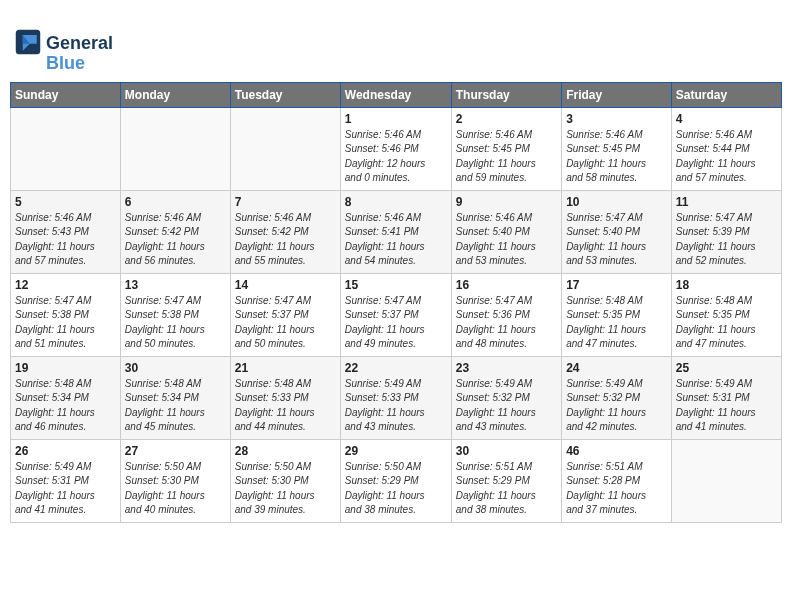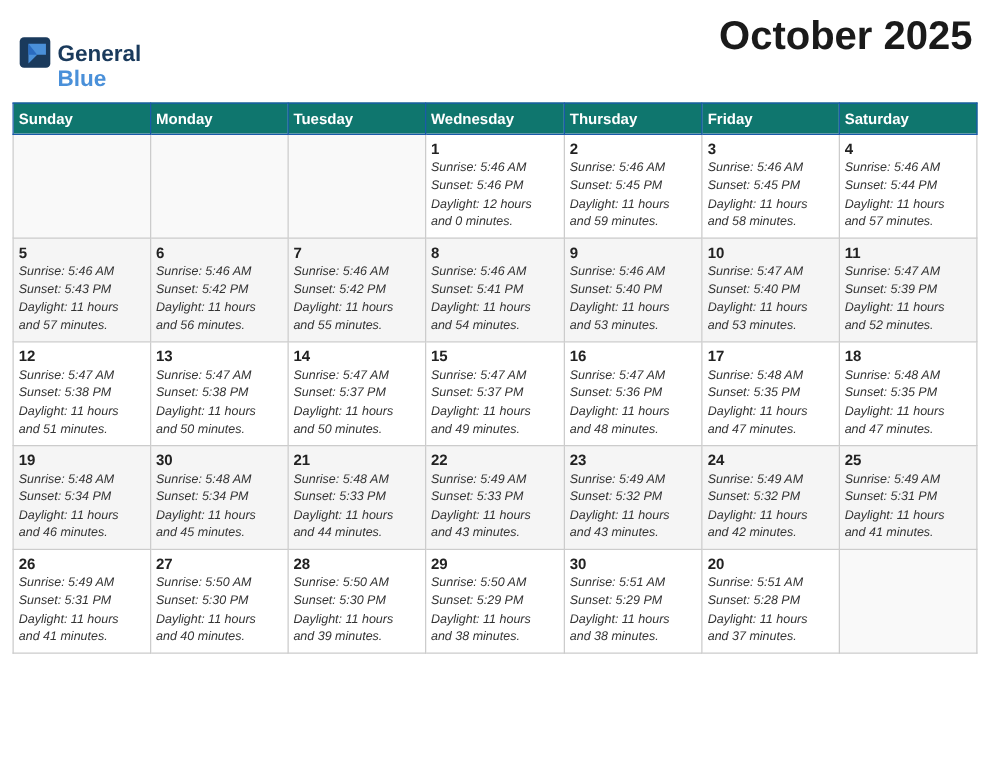--- a/index.html
+++ b/index.html
@@ -47,21 +47,21 @@
     .location {
       font-size: 13px;
       color: #333;
     }
     .calendar {
       width: 100%;
       border-collapse: collapse;
       border: 1px solid #ccc;
     }
     .calendar th {
-      background: #0f766e;
+      background: #737373;
       color: #fff;
       font-size: 12px;
       font-weight: bold;
       padding: 5px 4px;
       text-align: left;
       border: 1px solid #1a5aaa;
     }
     .calendar td {
       vertical-align: top;
       border: 1px solid #ccc;
@@ -103,21 +103,20 @@
       <rect x="2" y="2" width="28" height="28" rx="4" fill="#1a3a5c"></rect>
       <polygon points="10,8 26,8 26,18 18,18 10,26" fill="#4a90d9"></polygon>
       <polygon points="10,8 18,18 10,18" fill="#2a6bbf"></polygon>
     </svg>
     <div class="logo-text">
       <div>General</div>
       <div><span>Blue</span></div>
     </div>
   </div>
   <div class="title-block">
-    <div class="month-title">October 2025</div>
   </div>
 </div>
 
 <table class="calendar">
   <thead>
     <tr>
     <th>Sunday</th>
         <th>Monday</th>
         <th>Tuesday</th>
         <th>Wednesday</th>
@@ -253,19 +252,19 @@
         </td>
         <td>
           <span class="day-num">29</span>
           <div class="day-info">Sunrise: 5:50 AM<br>Sunset: 5:29 PM<br>Daylight: 11 hours<br>and 38 minutes.</div>
         </td>
         <td>
           <span class="day-num">30</span>
           <div class="day-info">Sunrise: 5:51 AM<br>Sunset: 5:29 PM<br>Daylight: 11 hours<br>and 38 minutes.</div>
         </td>
         <td>
-          <span class="day-num">20</span>
+          <span class="day-num">46</span>
           <div class="day-info">Sunrise: 5:51 AM<br>Sunset: 5:28 PM<br>Daylight: 11 hours<br>and 37 minutes.</div>
         </td>
         <td class="empty-cell"></td>
       </tr>
     </tbody>
 </table>
 
 </body></html>

